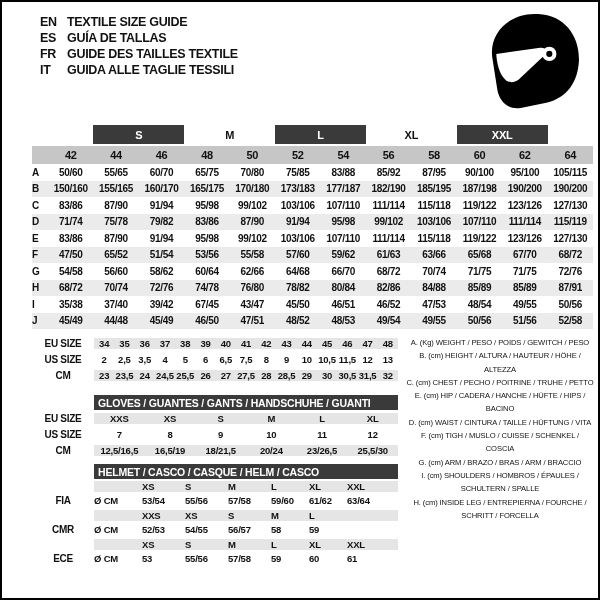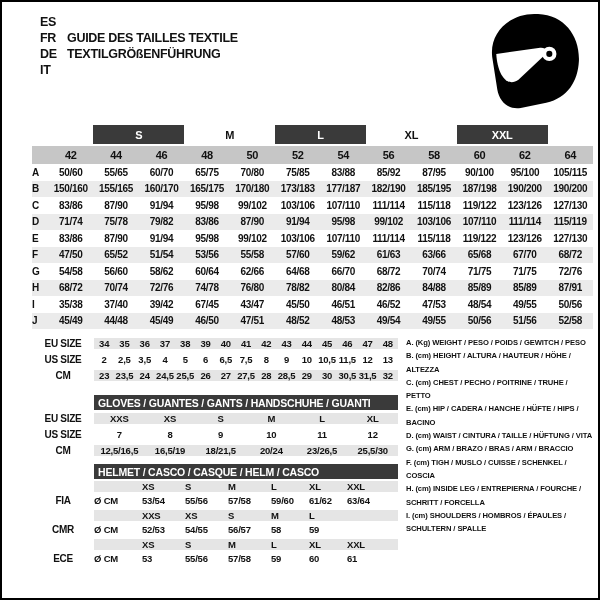--- a/index.html
+++ b/index.html
@@ -37,43 +37,45 @@
   .headrow{height:15px;}
   .shade{background:#e5e5e5;}
   .c15{grid-template-columns:repeat(15,1fr);}
   .c6{grid-template-columns:repeat(6,1fr);}
   .c7{grid-template-columns:48px 43px 43px 43px 38px 38px 46px;}
   .c7 .cell{text-align:left;}
   .gap12{height:12px;}
   .gap6{height:6px;}
   .hrow{height:14.5px;font-size:9.5px;}
   
-  .legend{flex:1;padding-left:8px;padding-top:1px;font-size:7.6px;font-weight:700;
-          line-height:13.3px;letter-spacing:-0.1px;}
+  .legend{flex:1;padding-left:8px;padding-top:1px;font-size:7.6px;font-weight:400;
+          line-height:13.3px;letter-spacing:-0.1px;text-align:center;}
   .legend-item{white-space:normal;}
 </style>
 </head>
 <body>
 
 <div class="frame">
 
   <div class="lang-block">
     <div class="lang-row">
+      <span class="lang-code">EN</span>
+      <span class="lang-title">TEXTILE SIZE GUIDE</span>
+    </div>
+    <div class="lang-row">
       <span class="lang-code">ES</span>
+      <span class="lang-title">GUÍA DE TALLAS</span>
     </div>
     <div class="lang-row">
       <span class="lang-code">FR</span>
       <span class="lang-title">GUIDE DES TAILLES TEXTILE</span>
     </div>
     <div class="lang-row">
-      <span class="lang-code">DE</span>
-      <span class="lang-title">TEXTILGRÖßENFÜHRUNG</span>
-    </div>
-    <div class="lang-row">
       <span class="lang-code">IT</span>
+      <span class="lang-title">GUIDA ALLE TAGLIE TESSILI</span>
     </div>
   </div>
 
   <div class="helmet-wrap">
     <svg viewBox="0 0 100 100" width="102" height="102" aria-hidden="true">
       <path d="M55 6 C81 7 96 28 95 52 C94 72 84 88 63 93 L38 98 C26 100 17 92 15 80 L10 48 C7 22 30 4 55 6 Z" fill="#000"></path>
       <path d="M14 45 L57 39 C63 38.5 64.5 43 60.5 47 L36 70 C24 79 15 64 14 45 Z" fill="#fff"></path>
       <circle cx="66" cy="45" r="7" fill="#fff"></circle>
       <circle cx="66" cy="45" r="3" fill="#000"></circle>
     </svg>
@@ -459,20 +461,20 @@
           </div>
       </div>
     </div>
 
     <div class="legend">
       <div class="legend-item">A. (Kg) WEIGHT / PESO / POIDS / GEWITCH / PESO</div>
       <div class="legend-item">B. (cm) HEIGHT / ALTURA / HAUTEUR / HÖHE / ALTEZZA</div>
       <div class="legend-item">C. (cm) CHEST / PECHO / POITRINE / TRUHE / PETTO</div>
       <div class="legend-item">E. (cm) HIP / CADERA / HANCHE / HÜFTE / HIPS / BACINO</div>
       <div class="legend-item">D. (cm) WAIST / CINTURA / TAILLE / HÜFTUNG / VITA</div>
+      <div class="legend-item">F. (cm) TIGH / MUSLO / CUISSE / SCHENKEL / COSCIA</div>
       <div class="legend-item">G. (cm) ARM / BRAZO / BRAS / ARM / BRACCIO</div>
-      <div class="legend-item">F. (cm) TIGH / MUSLO / CUISSE / SCHENKEL / COSCIA</div>
+      <div class="legend-item">I. (cm) SHOULDERS / HOMBROS / ÉPAULES / SCHULTERN / SPALLE</div>
       <div class="legend-item">H. (cm) INSIDE LEG / ENTREPIERNA / FOURCHE / SCHRITT / FORCELLA</div>
-      <div class="legend-item">I. (cm) SHOULDERS / HOMBROS / ÉPAULES / SCHULTERN / SPALLE</div>
     </div>
   </div>
 
 </div>
 
 </body></html>

